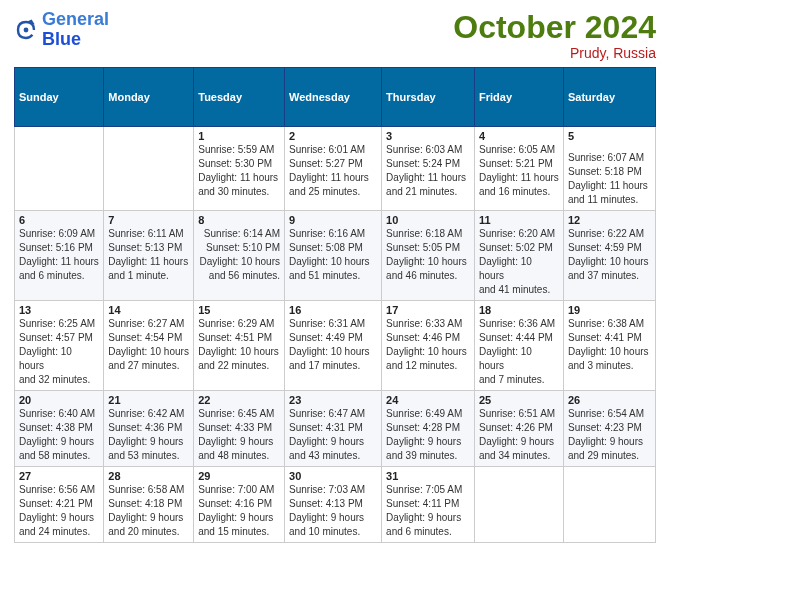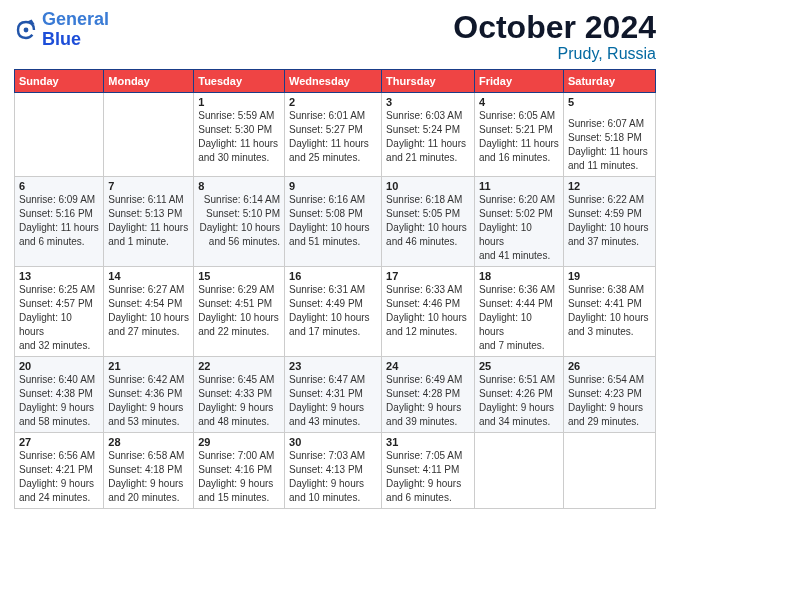--- a/index.html
+++ b/index.html
@@ -39,36 +39,36 @@
     .logo-icon {
       width: 24px;
       height: 24px;
     }
     .title-block {
       text-align: right;
     }
     .month-title {
       font-size: 32px;
       font-weight: bold;
-      color: #0f172a;
+      color: #4d7c0f;
       line-height: 1.1;
     }
     .location {
-      font-size: 16px;
-      color: #0369a1;
+      font-size: 14px;
+      color: #b91c1c;
     }
     .calendar {
       width: 100%;
       border-collapse: collapse;
       font-size: 9.5px;
     }
     .calendar th {
-      background: #ef4444;
+      background: #0369a1;
       color: #fff;
-      padding: 5px 4px;
+      padding: 23px 4px;
       text-align: left;
       font-size: 11px;
       font-weight: bold;
       border: 1px solid #1a3d88;
     }
     .calendar td {
       border: 1px solid #ccc;
       vertical-align: top;
       padding: 3px 4px;
       width: 113px;

